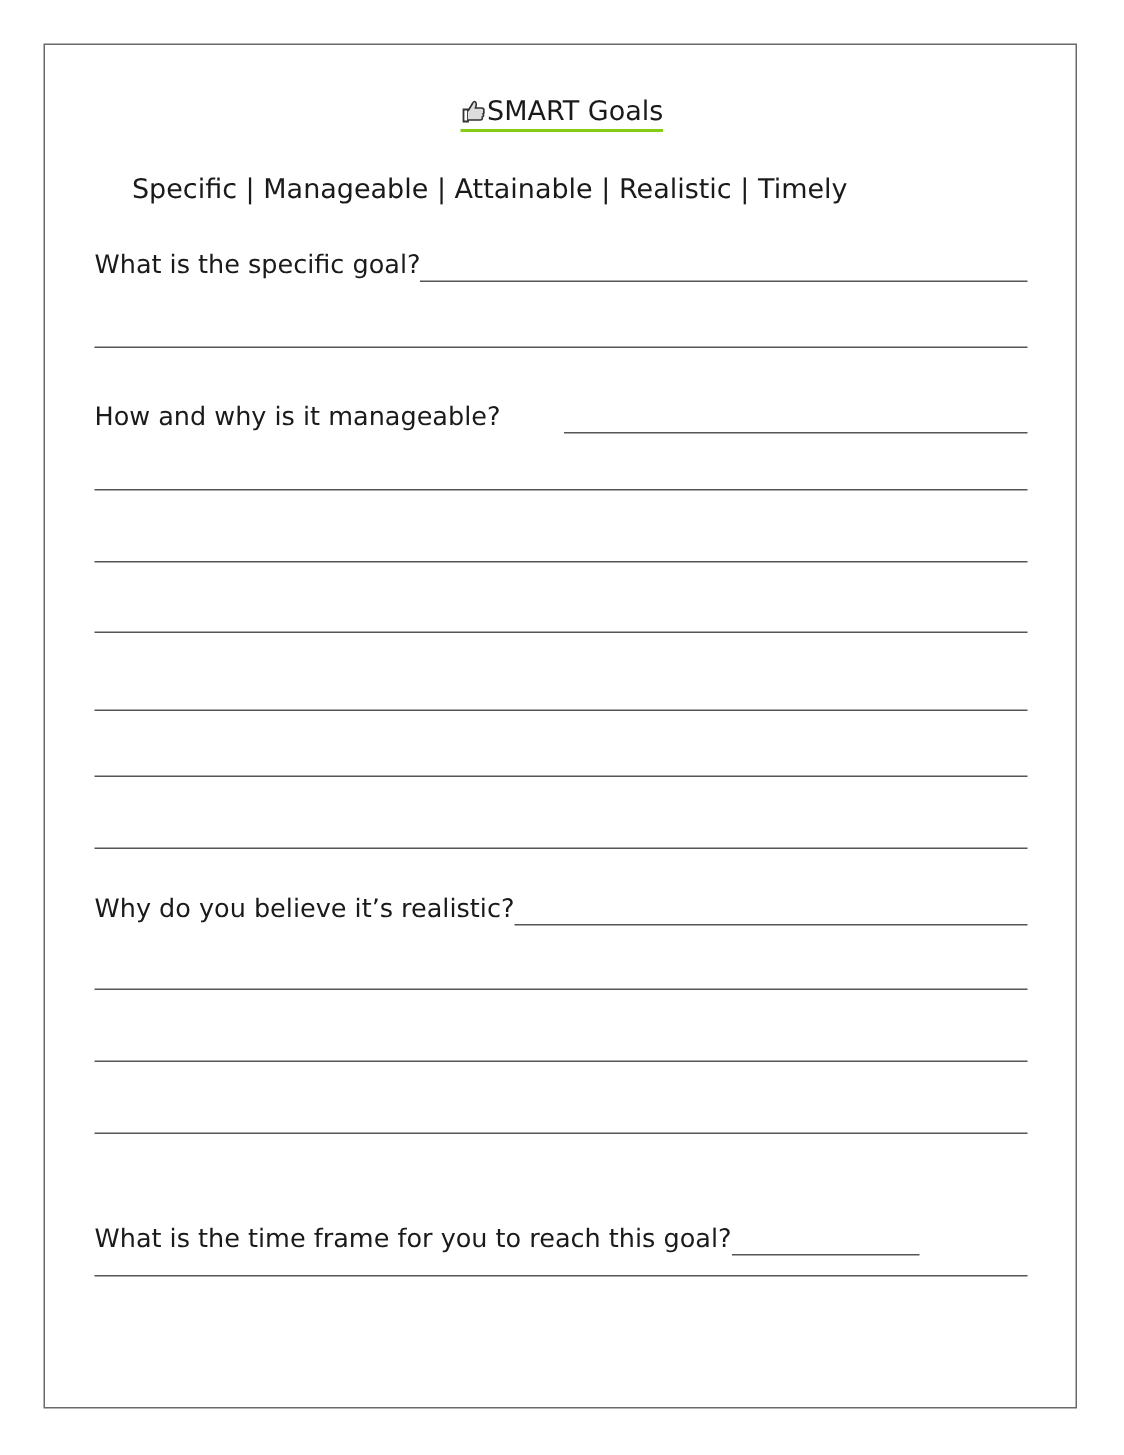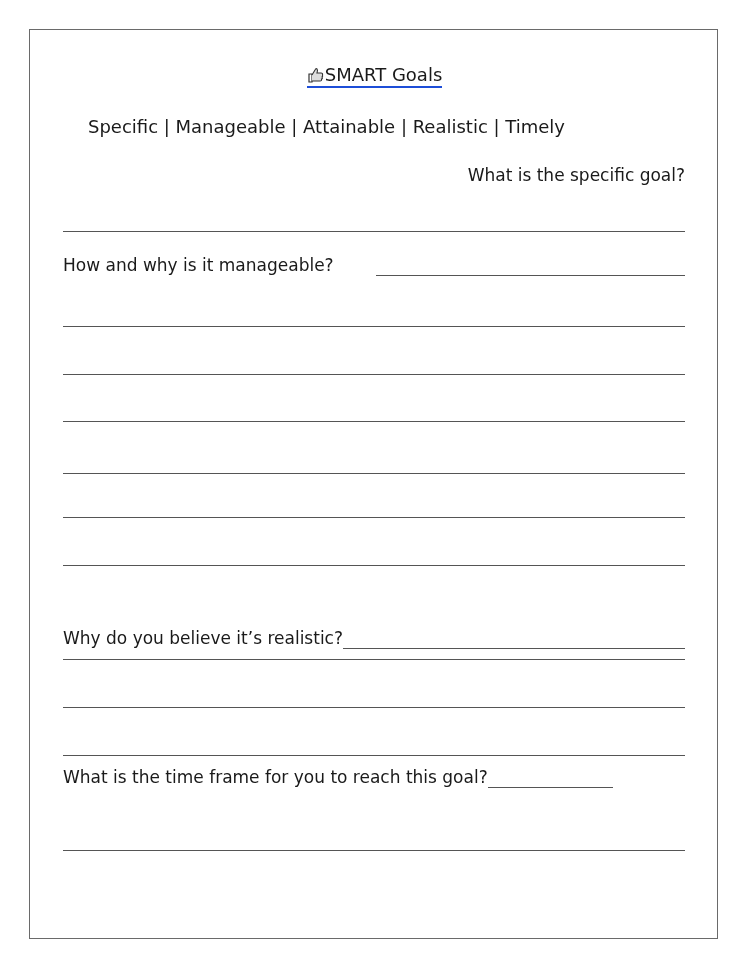--- a/index.html
+++ b/index.html
@@ -2,21 +2,21 @@
 <html><head>
   <meta charset="utf-8">
   <style>
     html, body { margin: 0; padding: 0; background: #ffffff; }
     body { width: 749px; height: 970px; position: relative; overflow: hidden;
            font-family: "DejaVu Sans", "Liberation Sans", sans-serif; color: #1a1a1a; }
     .page-frame { position: absolute; left: 29px; top: 29px; width: 689px; height: 910px;
                   border: 1.5px solid #6a6a6a; box-sizing: border-box; }
     .title { position: absolute; left: 0; width: 749px; top: 64px; text-align: center;
              font-size: 18px; }
-    .title-inner { display: inline-block; border-bottom: 2px solid #1d4ed8; line-height: 22px; padding-bottom: 0; }
+    .title-inner { display: inline-block; border-bottom: 2px solid #84cc16; line-height: 22px; padding-bottom: 0; }
     .thumb { display: inline-block; width: 17px; height: 16px; vertical-align: -2px; margin-right: 1px; }
     .subtitle { position: absolute; left: 0; width: 653px; top: 116px; text-align: center;
                 font-size: 18px; }
     .q { position: absolute; left: 63px; width: 622px; display: flex; align-items: flex-end;
          font-size: 17px; height: 24px; }
     .q-text { white-space: nowrap; line-height: 22px; }
     .q-fill { flex: 1; border-bottom: 1.5px solid #555; height: 18px; margin-bottom: 0; }
     .line { position: absolute; left: 63px; width: 622px; height: 0; border-top: 1.5px solid #555; }
   </style>
 </head>
@@ -28,45 +28,45 @@
   <span class="title-inner">
     <svg class="thumb" viewBox="0 0 17 16">
       <path d="M2 7 h3 v8 h-3 z" fill="none" stroke="#333" stroke-width="1.2"></path>
       <path d="M5 8 L8 3 Q9 1 10 2 Q11 3 10 6 L14 6 Q16 6 15.5 8 Q16 9.5 15 10 Q16 11.5 14.5 12 Q15 14 13 14 L5 14" fill="#ddd" stroke="#333" stroke-width="1.1"></path>
     </svg><span>SMART Goals</span>
   </span>
 </div>
 
 <div class="subtitle">Specific | Manageable | Attainable | Realistic | Timely</div>
 
-<div class="q" style="top:164px;flex-direction:column;">
+<div class="q" style="top:164px;">
   <span class="q-text">What is the specific goal?</span>
   <span class="q-fill"></span>
 </div>
 <div class="line" style="top:231px;"></div>
 
-<div class="q" style="top:252px;gap:42px;">
+<div class="q" style="top:265px;gap:42px;">
   <span class="q-text">How and why is it manageable?</span>
   <span class="q-fill"></span>
 </div>
 <div class="line" style="top:326px;"></div>
 <div class="line" style="top:374px;"></div>
 <div class="line" style="top:421px;"></div>
 
 <div class="q" style="top:450px;">
   <span class="q-fill"></span>
 </div>
 <div class="line" style="top:517px;"></div>
 <div class="line" style="top:565px;"></div>
 
-<div class="q" style="top:593px;margin-top:32px;">
+<div class="q" style="top:593px;">
   <span class="q-text">Why do you believe it’s realistic?</span>
   <span class="q-fill"></span>
 </div>
 <div class="line" style="top:659px;"></div>
 <div class="line" style="top:707px;"></div>
 <div class="line" style="top:755px;"></div>
 
-<div class="q" style="top:764px;">
+<div class="q" style="top:813px;">
   <span class="q-text">What is the time frame for you to reach this goal?</span>
   <span class="q-fill" style="flex:0 0 125px;"></span>
 </div>
 <div class="line" style="top:850px;"></div>
 
 </body></html>

